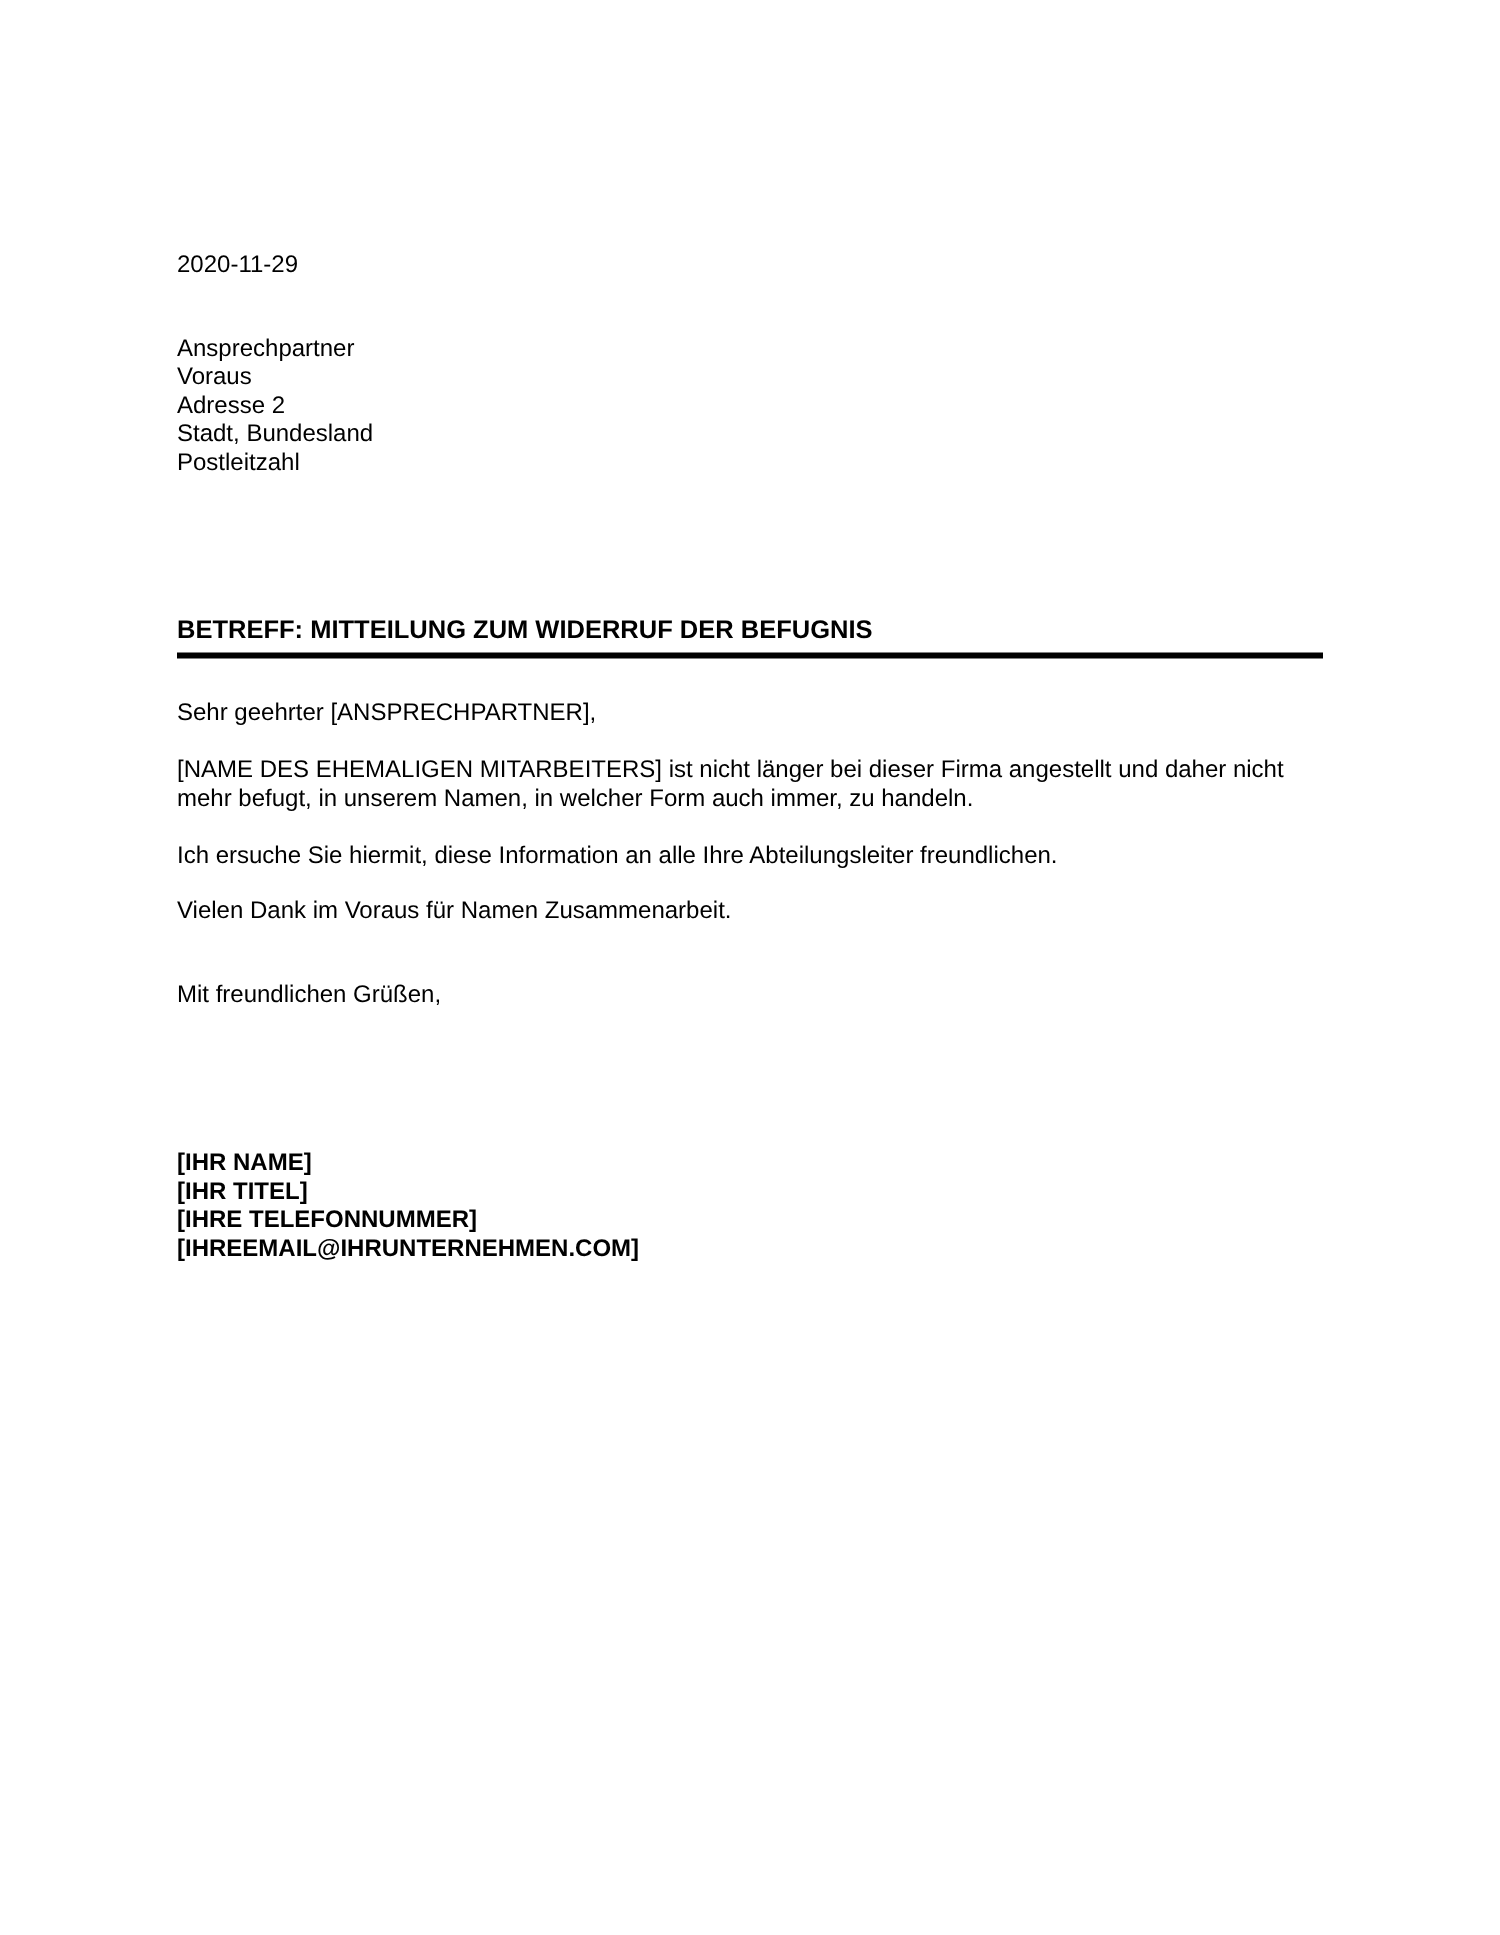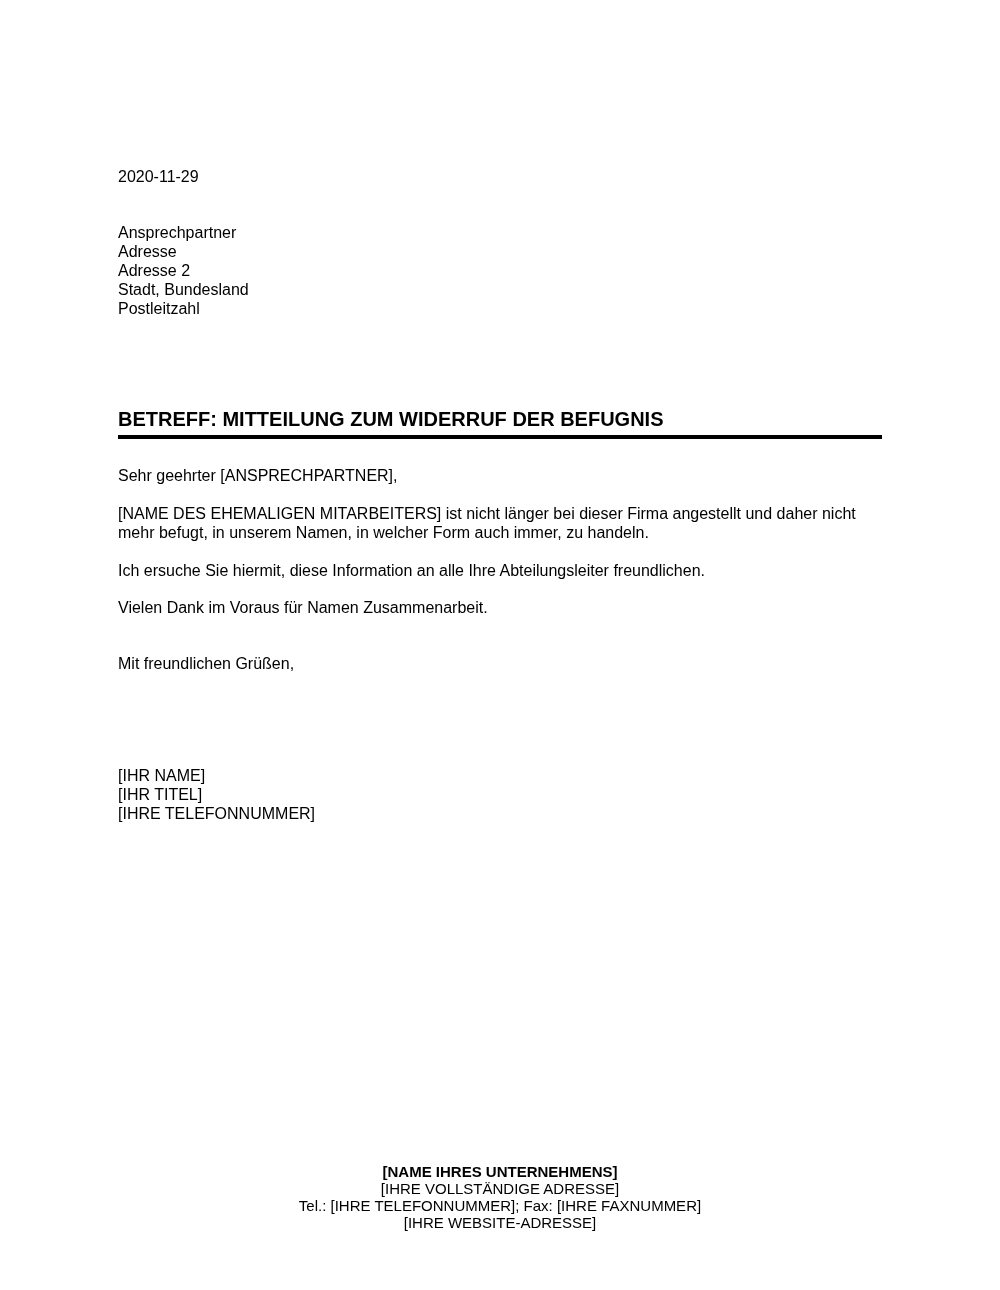--- a/index.html
+++ b/index.html
@@ -23,36 +23,36 @@
       height: 912px;
       background: #ffffff;
     }
     .abs { position: absolute; left: 118px; }
     .date { top: 167px; }
     .recipient { top: 223px; }
     .recipient div { height: 19px; }
     .subject {
       top: 410px;
       font-weight: bold;
-      font-size: 20px;
+      font-size: 17px;
     }
     .rule {
       position: absolute;
       left: 118px;
       top: 435px;
       width: 764px;
       height: 4px;
       background: #000000;
     }
     .salutation { top: 466px; text-align: center; }
     .para1 { top: 504px; width: 770px; }
     .para2 { top: 561px; }
     .para3 { top: 598px; }
     .closing { top: 654px; }
-    .signature { top: 766px; }
+    .signature { top: 766px; font-weight: bold; }
     .signature div { height: 19px; }
     .footer {
       position: absolute;
       left: 0;
       width: 1000px;
       top: 1163px;
       text-align: center;
       font-size: 15px;
       line-height: 17px;
     }
@@ -60,43 +60,38 @@
   </style>
 </head>
 <body>
 
 <div class="page">
 
   <div class="abs date">2020-11-29</div>
 
   <div class="abs recipient">
     <div>Ansprechpartner</div>
-    <div>Adresse</div>
+    <div>Voraus</div>
     <div>Adresse 2</div>
     <div>Stadt, Bundesland</div>
     <div>Postleitzahl</div>
   </div>
 
   <div class="abs subject">BETREFF: MITTEILUNG ZUM WIDERRUF DER BEFUGNIS</div>
   <div class="rule"></div>
 
   <div class="abs salutation">Sehr geehrter [ANSPRECHPARTNER],</div>
 
   <div class="abs para1">[NAME DES EHEMALIGEN MITARBEITERS] ist nicht länger bei dieser Firma angestellt und daher nicht mehr befugt, in unserem Namen, in welcher Form auch immer, zu handeln.</div>
   <div class="abs para2">Ich ersuche Sie hiermit, diese Information an alle Ihre Abteilungsleiter freundlichen.</div>
   <div class="abs para3">Vielen Dank im Voraus für Namen Zusammenarbeit.</div>
 
   <div class="abs closing">Mit freundlichen Grüßen,</div>
 
   <div class="abs signature">
     <div>[IHR NAME]</div>
     <div>[IHR TITEL]</div>
     <div>[IHRE TELEFONNUMMER]</div>
+    <div>[IHREEMAIL@IHRUNTERNEHMEN.COM]</div>
   </div>
 
-  <div class="footer">
-    <div class="company">[NAME IHRES UNTERNEHMENS]</div>
-    <div>[IHRE VOLLSTÄNDIGE ADRESSE]</div>
-    <div>Tel.: [IHRE TELEFONNUMMER]; Fax: [IHRE FAXNUMMER]</div>
-    <div>[IHRE WEBSITE-ADRESSE]</div>
-  </div>
 
 </div>
 
 </body></html>

